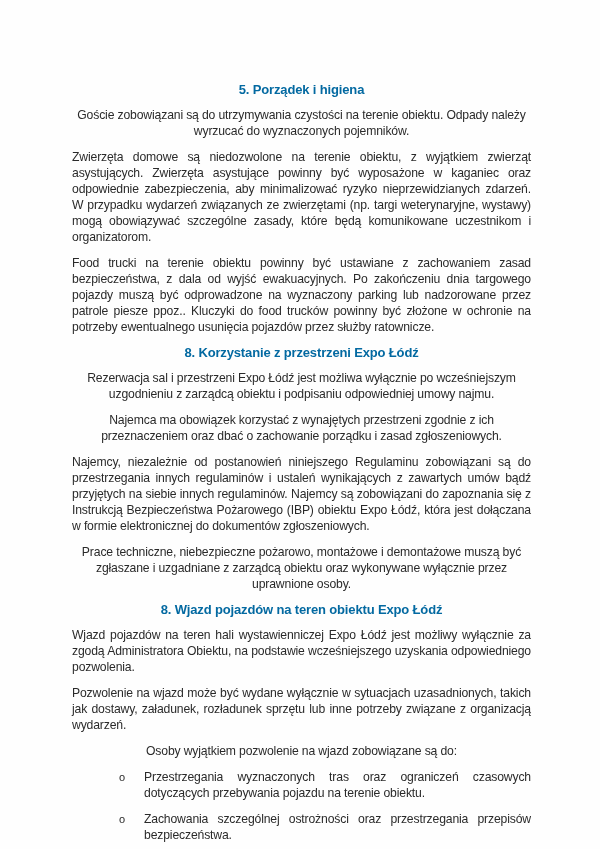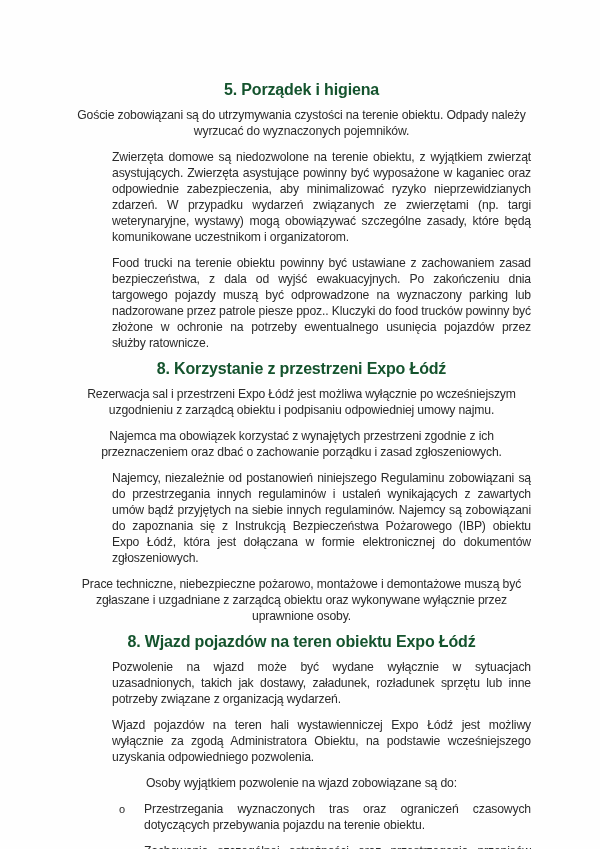--- a/index.html
+++ b/index.html
@@ -21,31 +21,30 @@
       width: 459px;
       font-family: "Liberation Sans", sans-serif;
       font-size: 12.2px;
       line-height: 16px;
       color: #2a2a2a;
       letter-spacing: -0.15px;
     }
     .section-heading {
       text-align: center;
       font-weight: bold;
-      font-size: 16px;
+      font-size: 13px;
       margin: 0 0 9px 0;
-      color: #14532d;
+      color: #0369a1;
     }
     p {
       margin: 0 0 10px 0;
       text-align: center;
     }
     p.justify {
       text-align: justify;
-      margin-left: 40px;
     }
     ul.bullets {
       list-style: none;
       margin: 0;
       padding: 0 0 0 47px;
     }
     ul.bullets li {
       position: relative;
       padding-left: 25px;
       margin-bottom: 10px;
@@ -68,22 +67,22 @@
   <p class="justify">Zwierzęta domowe są niedozwolone na terenie obiektu, z wyjątkiem zwierząt asystujących. Zwierzęta asystujące powinny być wyposażone w kaganiec oraz odpowiednie zabezpieczenia, aby minimalizować ryzyko nieprzewidzianych zdarzeń. W przypadku wydarzeń związanych ze zwierzętami (np. targi weterynaryjne, wystawy) mogą obowiązywać szczególne zasady, które będą komunikowane uczestnikom i organizatorom.</p>
   <p class="justify">Food trucki na terenie obiektu powinny być ustawiane z zachowaniem zasad bezpieczeństwa, z dala od wyjść ewakuacyjnych. Po zakończeniu dnia targowego pojazdy muszą być odprowadzone na wyznaczony parking lub nadzorowane przez patrole piesze ppoz.. Kluczyki do food trucków powinny być złożone w ochronie na potrzeby ewentualnego usunięcia pojazdów przez służby ratownicze.</p>
 
   <div class="section-heading">8. Korzystanie z przestrzeni Expo Łódź</div>
   <p>Rezerwacja sal i przestrzeni Expo Łódź jest możliwa wyłącznie po wcześniejszym uzgodnieniu z zarządcą obiektu i podpisaniu odpowiedniej umowy najmu.</p>
   <p>Najemca ma obowiązek korzystać z wynajętych przestrzeni zgodnie z ich przeznaczeniem oraz dbać o zachowanie porządku i zasad zgłoszeniowych.</p>
   <p class="justify">Najemcy, niezależnie od postanowień niniejszego Regulaminu zobowiązani są do przestrzegania innych regulaminów i ustaleń wynikających z zawartych umów bądź przyjętych na siebie innych regulaminów. Najemcy są zobowiązani do zapoznania się z Instrukcją Bezpieczeństwa Pożarowego (IBP) obiektu Expo Łódź, która jest dołączana w formie elektronicznej do dokumentów zgłoszeniowych.</p>
   <p>Prace techniczne, niebezpieczne pożarowo, montażowe i demontażowe muszą być zgłaszane i uzgadniane z zarządcą obiektu oraz wykonywane wyłącznie przez uprawnione osoby.</p>
 
   <div class="section-heading">8. Wjazd pojazdów na teren obiektu Expo Łódź</div>
+  <p class="justify">Wjazd pojazdów na teren hali wystawienniczej Expo Łódź jest możliwy wyłącznie za zgodą Administratora Obiektu, na podstawie wcześniejszego uzyskania odpowiedniego pozwolenia.</p>
   <p class="justify">Pozwolenie na wjazd może być wydane wyłącznie w sytuacjach uzasadnionych, takich jak dostawy, załadunek, rozładunek sprzętu lub inne potrzeby związane z organizacją wydarzeń.</p>
-  <p class="justify">Wjazd pojazdów na teren hali wystawienniczej Expo Łódź jest możliwy wyłącznie za zgodą Administratora Obiektu, na podstawie wcześniejszego uzyskania odpowiedniego pozwolenia.</p>
   <p>Osoby wyjątkiem pozwolenie na wjazd zobowiązane są do:</p>
 
   <ul class="bullets">
     <li>
       <span class="bullet">o</span>
       <span>Przestrzegania wyznaczonych tras oraz ograniczeń czasowych dotyczących przebywania pojazdu na terenie obiektu.</span>
     </li>
     <li>
       <span class="bullet">o</span>
       <span>Zachowania szczególnej ostrożności oraz przestrzegania przepisów bezpieczeństwa.</span>

